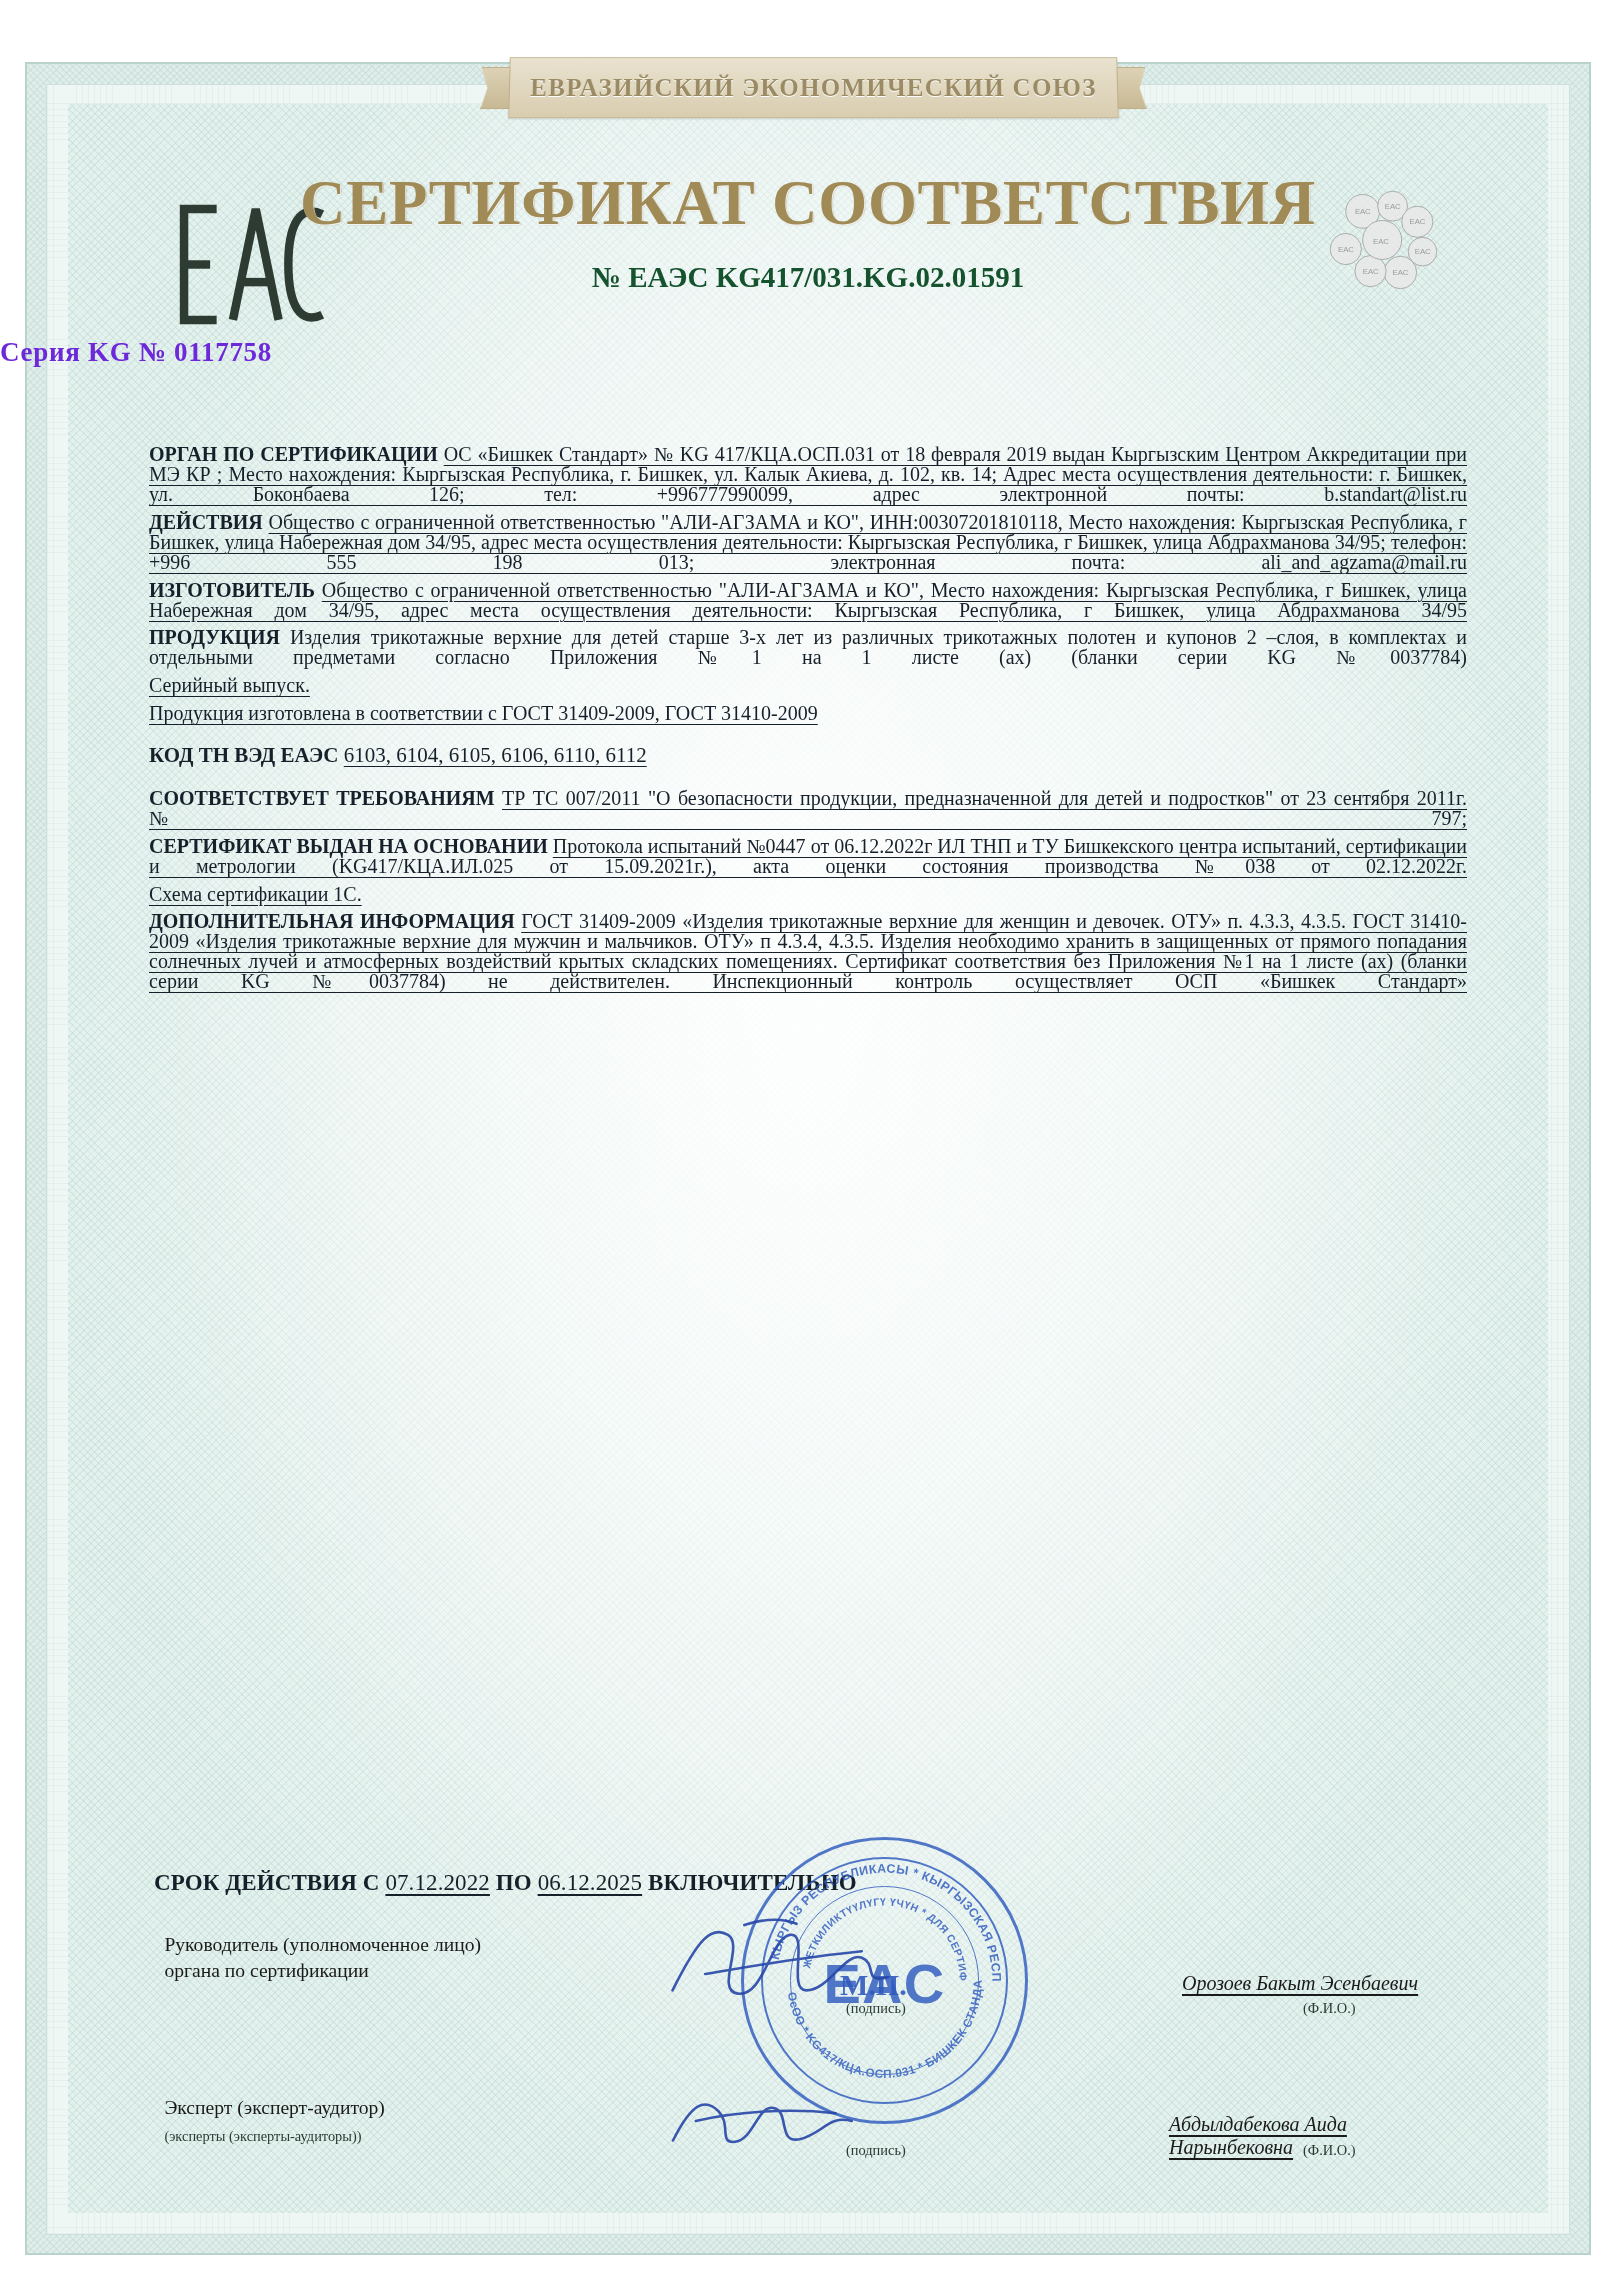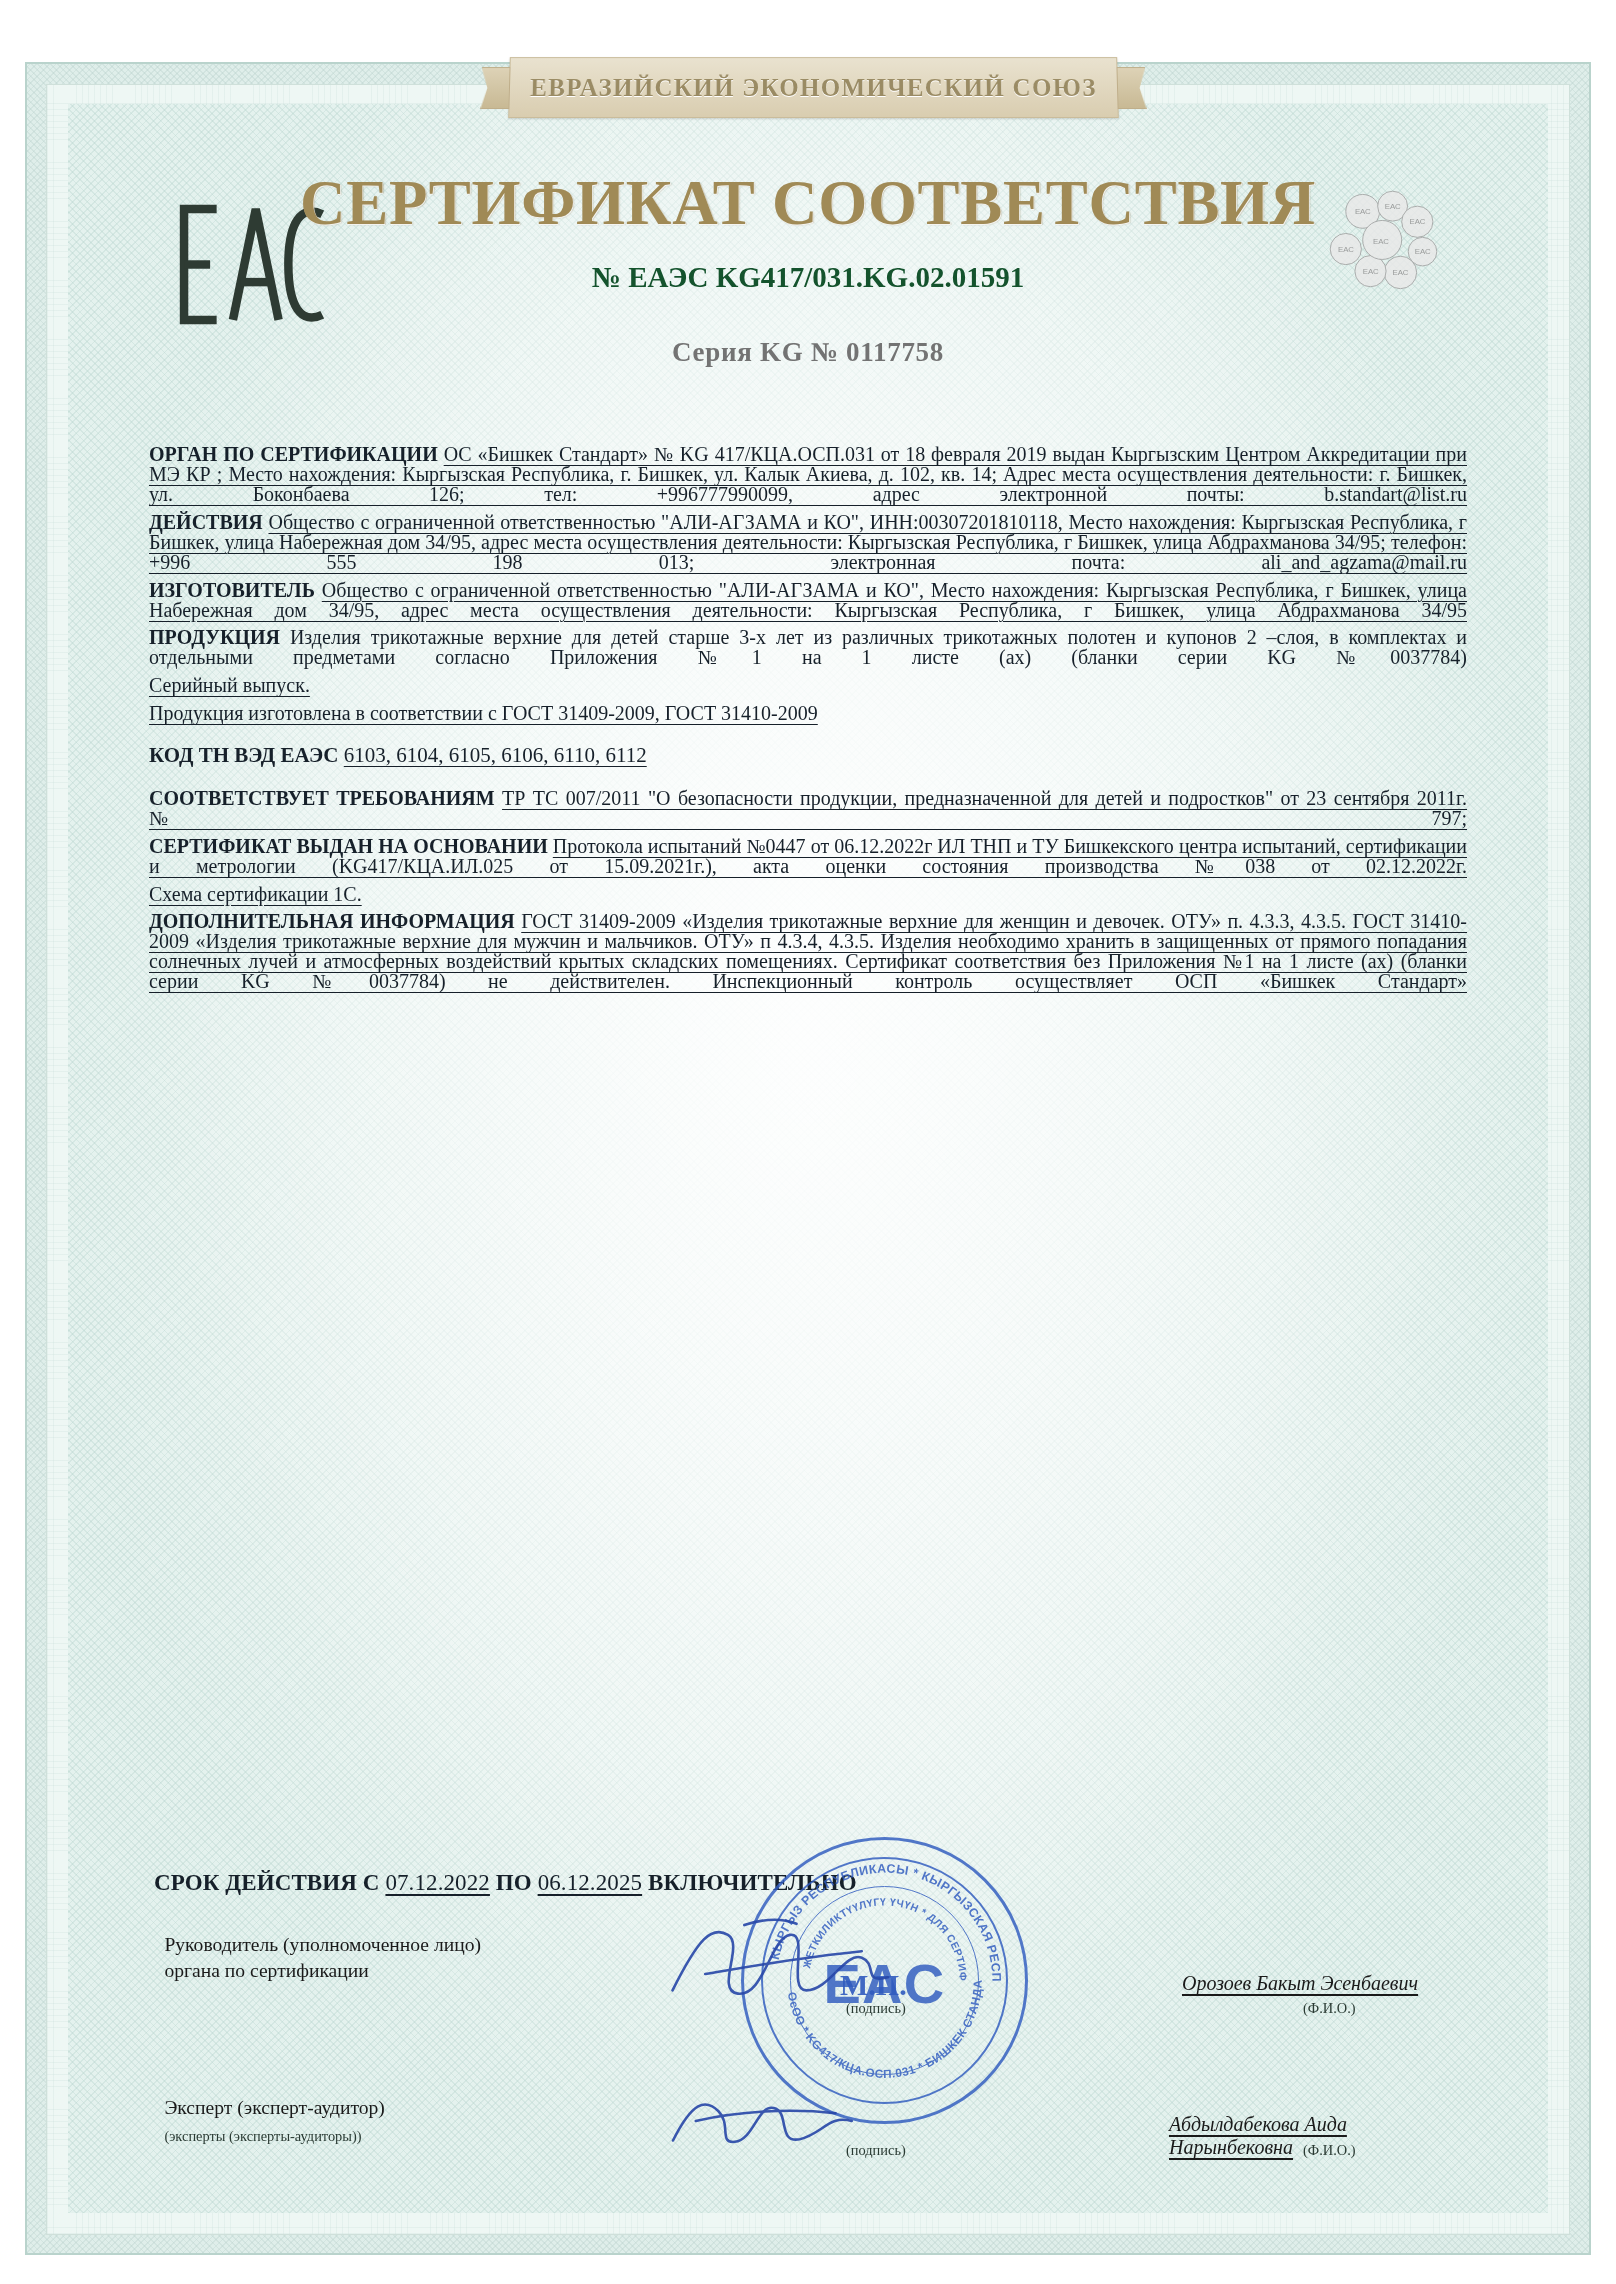--- a/index.html
+++ b/index.html
@@ -141,25 +141,24 @@
     top: 261px;
     text-align: center;
     font-weight: bold;
     font-size: 29px;
     color: #14532d;
   }
   .cert-series {
     position: absolute;
     left: 0; right: 0;
     top: 337px;
-    text-align: center;
     font-weight: bold;
     font-size: 27px;
     letter-spacing: 0.7px;
-    color: #737373;
+    color: #6d28d9;
   }
 
   
   .body {
     position: absolute;
     left: 149px;
     top: 444px;
     width: 1318px;
     font-size: 20px;
     line-height: 1.0;

